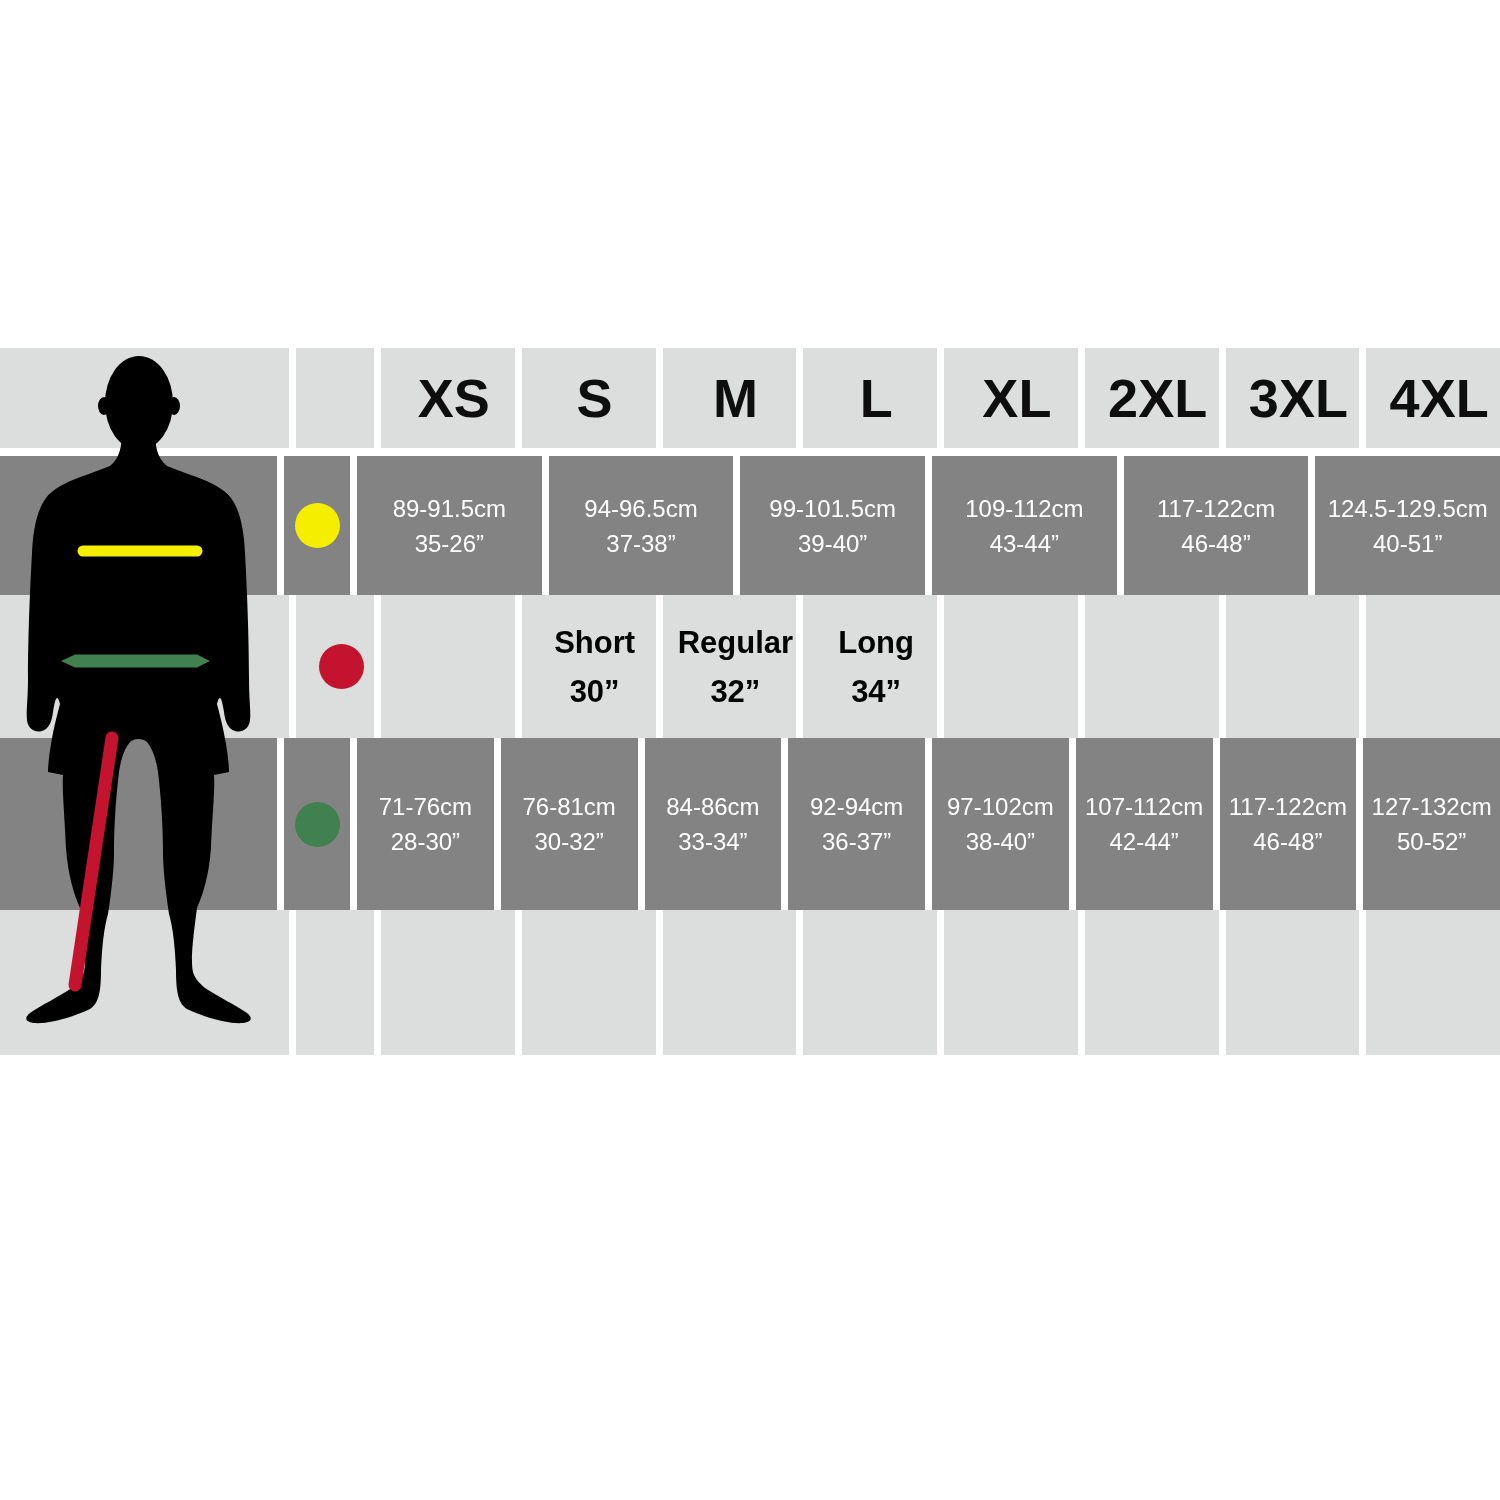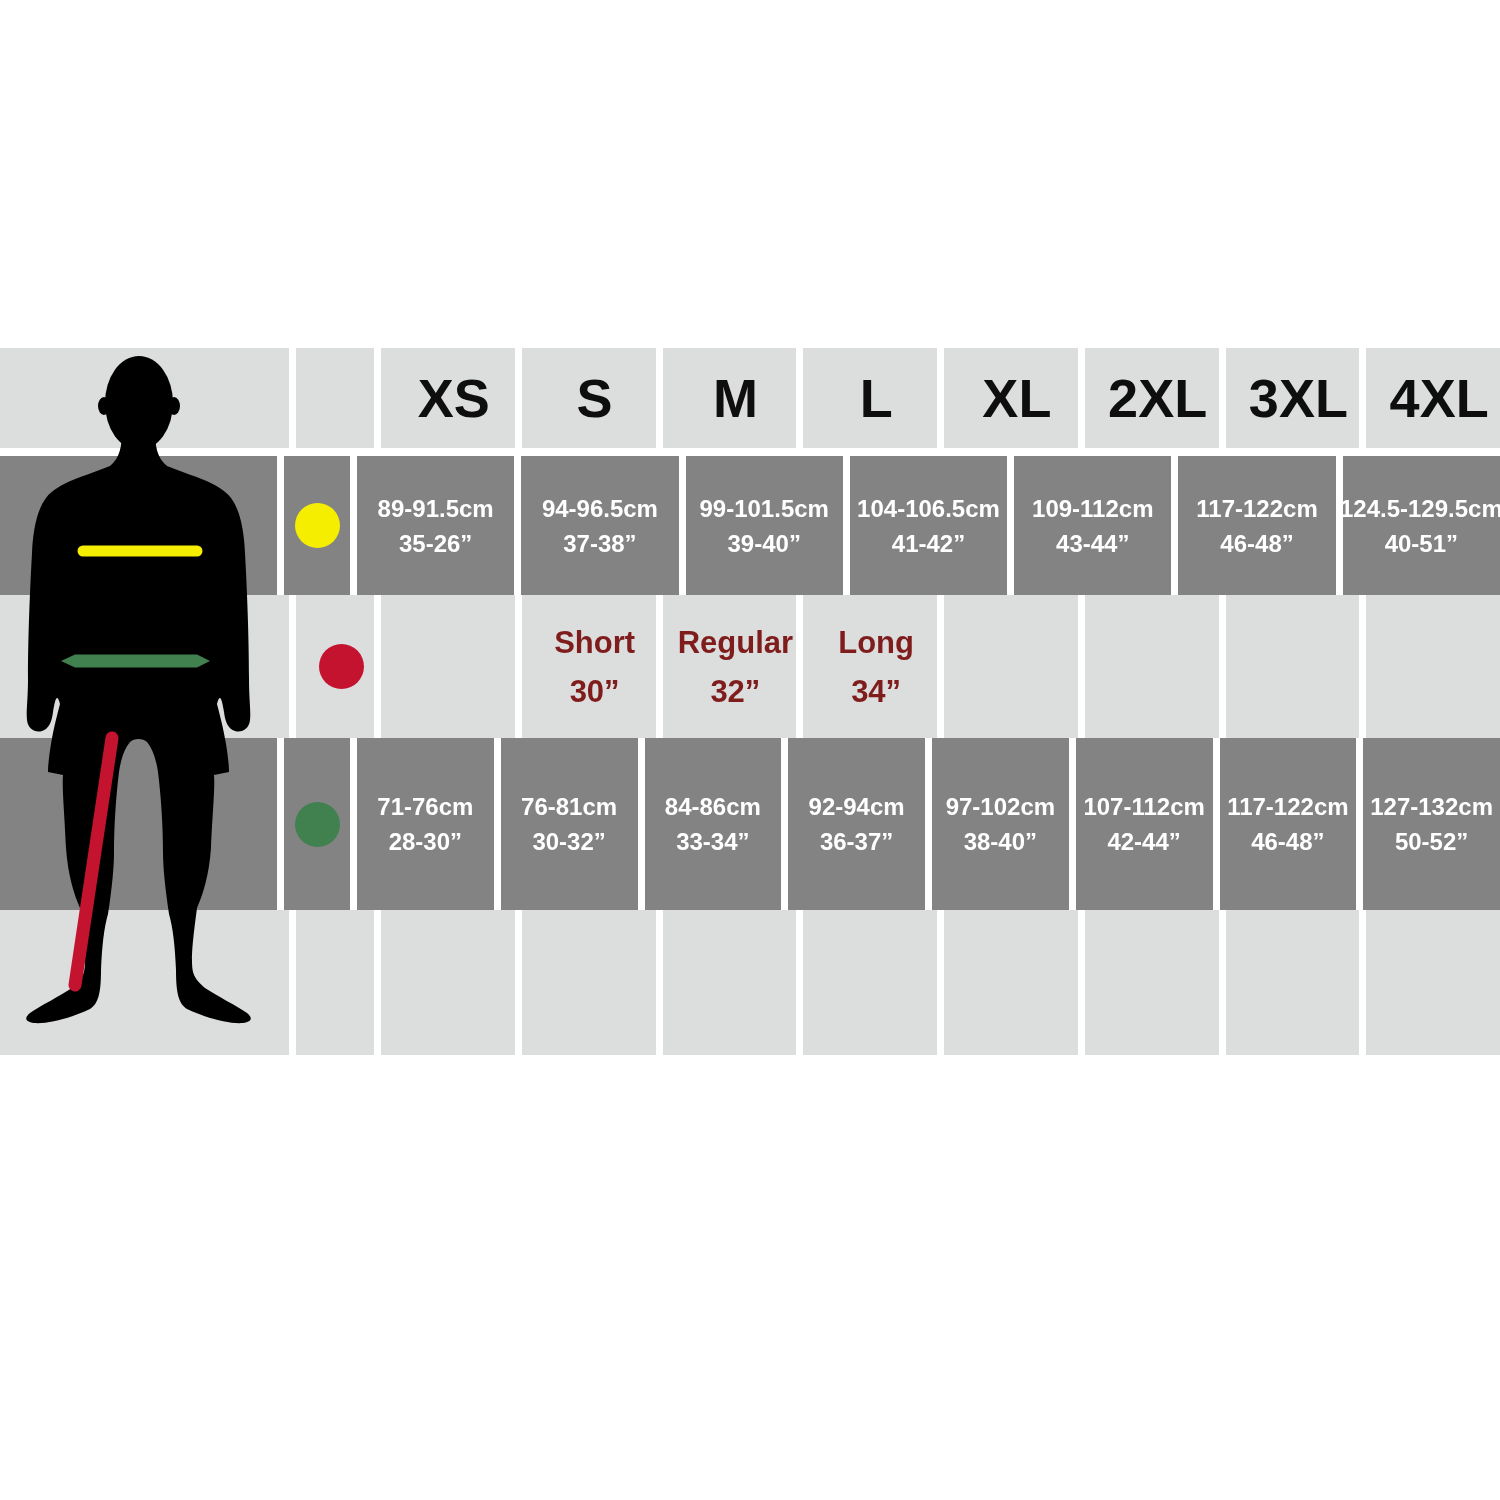--- a/index.html
+++ b/index.html
@@ -21,22 +21,22 @@
   .cell{display:flex;flex-direction:column;align-items:center;justify-content:center;min-width:0;}
   .c-body{width:277px;flex:none;}
   .c-dot{width:66px;flex:none;}
   .c-size{flex:1;}
   .light{background:#dcdddd;padding-left:12px;}
   .dark{background:#838383;}
 
   .head-label{
     font-size:54px;font-weight:700;color:#0e0e0e;letter-spacing:0px;
   }
-  .val{color:#ffffff;font-weight:700;font-size:24px;line-height:35px;text-align:center;white-space:nowrap;}
-  .legval{color:#7f1d1d;font-weight:700;font-size:31px;line-height:49px;text-align:center;white-space:nowrap;}
+  .val{color:#ffffff;font-weight:400;font-size:24px;line-height:35px;text-align:center;white-space:nowrap;}
+  .legval{color:#000000;font-weight:700;font-size:31px;line-height:49px;text-align:center;white-space:nowrap;}
 
   .dot{width:45px;height:45px;border-radius:50%;}
   .dot-yellow{background:#f6ee00;}
   .dot-red{background:#c4132e;}
   .dot-green{background:#41804f;}
 
   
   .figure{position:absolute;left:0;top:348px;width:277px;height:678px;pointer-events:none;}
 </style>
 </head>
@@ -68,24 +68,20 @@
         <div>89-91.5cm</div>
         <div>35-26”</div>
       </div>
       <div class="cell c-size dark val">
         <div>94-96.5cm</div>
         <div>37-38”</div>
       </div>
       <div class="cell c-size dark val">
         <div>99-101.5cm</div>
         <div>39-40”</div>
-      </div>
-      <div class="cell c-size dark val">
-        <div>104-106.5cm</div>
-        <div>41-42”</div>
       </div>
       <div class="cell c-size dark val">
         <div>109-112cm</div>
         <div>43-44”</div>
       </div>
       <div class="cell c-size dark val">
         <div>117-122cm</div>
         <div>46-48”</div>
       </div>
       <div class="cell c-size dark val">

